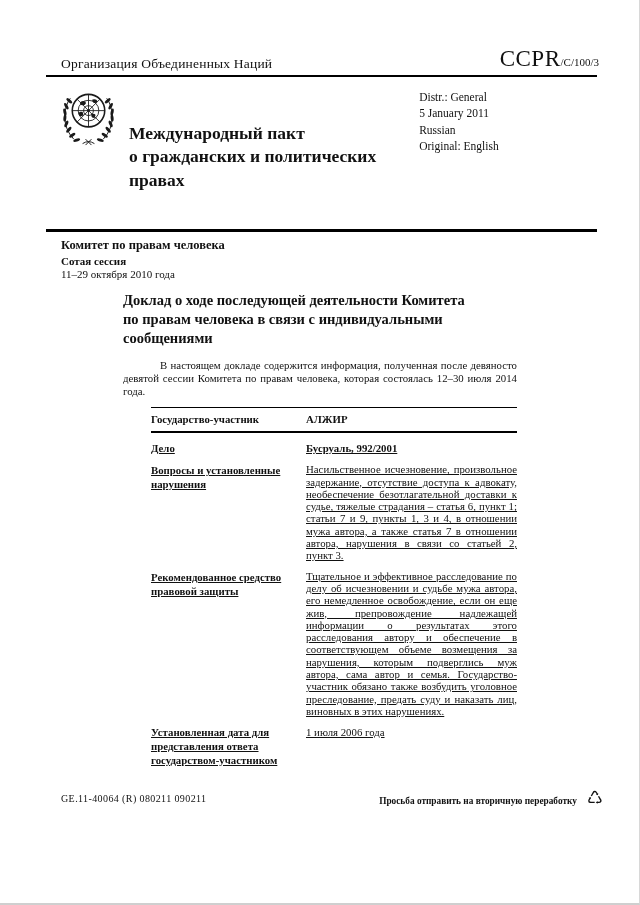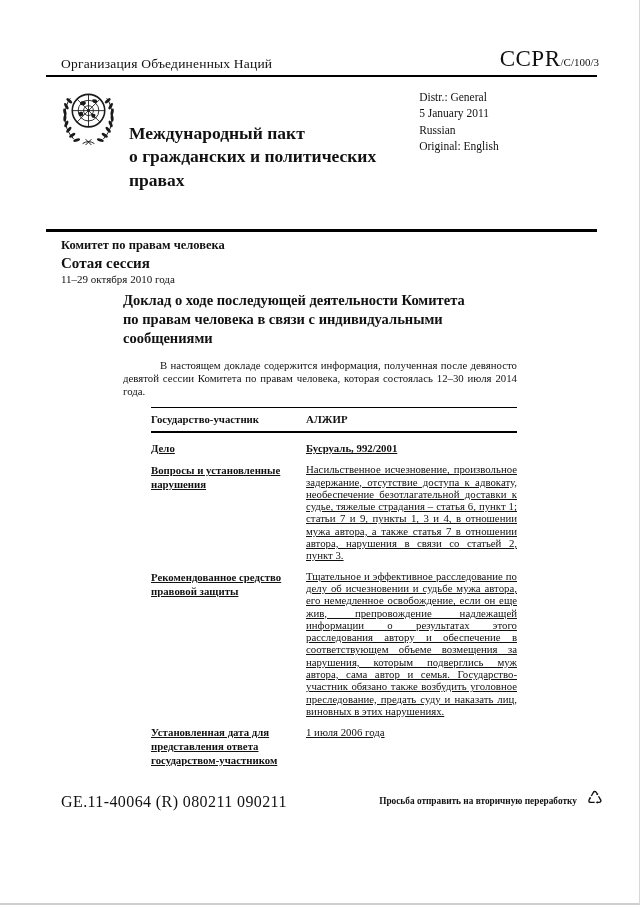--- a/index.html
+++ b/index.html
@@ -20,38 +20,38 @@
   .rule1{position:absolute;left:46px;right:42px;top:75px;height:2px;background:#000;}
   
   .masthead{position:absolute;left:57px;right:40px;top:86px;display:flex;align-items:flex-start;}
   .emblem{width:63px;height:63px;flex:0 0 auto;}
   .covenant{margin-left:9px;font-weight:bold;font-size:17.5px;line-height:1.34;white-space:pre-line;width:292px;margin-top:36px;}
   .meta{margin-left:auto;width:181px;font-size:11.5px;line-height:1.42;padding-top:3px;}
   .rule2{position:absolute;left:46px;right:42px;top:229px;height:2.5px;background:#000;}
   
   .session{position:absolute;left:61px;top:238px;}
   .committee{font-size:12.5px;font-weight:bold;margin-bottom:2px;}
-  .session-name{font-size:15px;font-weight:bold;}
+  .session-name{font-size:11px;font-weight:bold;}
   .session-dates{font-size:11px;margin-top:1px;}
   
   .main{position:absolute;left:123px;width:394px;top:291px;}
   .report-title{font-weight:bold;font-size:14.5px;line-height:1.32;white-space:pre-line;}
   .report-intro{margin-top:11px;font-size:10.8px;line-height:1.2;text-align:justify;text-indent:37px;}
   
   .ctable{margin-top:9px;}
   .thead-row,.trow{display:grid;grid-template-columns:155px 1fr;margin-left:28px;}
   .thead-row{border-top:1.5px solid #000;border-bottom:2.5px solid #000;padding:4px 0 5px;}
   .trow{padding-top:8px;text-decoration:underline;}
   .cell-label{font-weight:bold;font-size:10.8px;line-height:1.3;padding-right:14px;}
   .cell-value{font-size:10.8px;line-height:1.3;}
   .cell-value.just{text-align:justify;line-height:1.14;}
   .bold{font-weight:bold;}
   
   .footer{position:absolute;left:61px;right:36px;top:793px;display:flex;justify-content:space-between;align-items:flex-start;}
-  .doc-code{font-size:16px;letter-spacing:.4px;}
+  .doc-code{font-size:10px;letter-spacing:.4px;}
   .recycle{display:flex;align-items:flex-start;gap:10px;font-weight:bold;font-size:9.3px;padding-top:3px;}
   .recycle-icon{font-family:"DejaVu Sans",sans-serif;font-size:18px;font-weight:normal;line-height:.8;margin-top:-5px;}
 </style>
 </head>
 <body>
 
 <div class="page">
 
   <div class="top-header">
     <span class="org-name">Организация Объединенных Наций</span>

